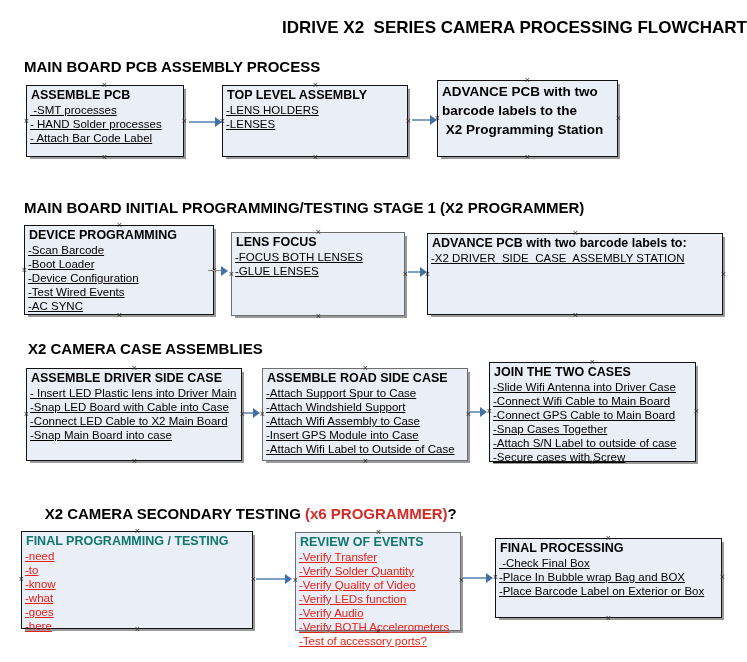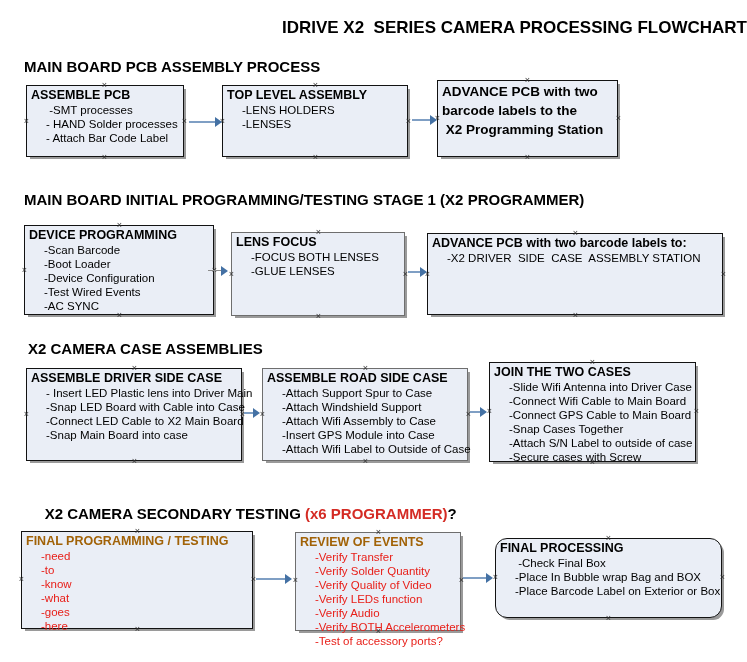--- a/index.html
+++ b/index.html
@@ -50,23 +50,24 @@
     color:#000;
     line-height:15px;
     white-space:pre;
     padding:2px 0 0 4px;
   }
   .box .ln{
     font-size:11.5px;
     color:#000;
     line-height:14px;
     white-space:pre;
-    padding-left:19px;
-  }
-  .box.red .hd{color:#a16207;}
+    padding-left:3px;
+    text-decoration:underline;
+  }
+  .box.red .hd{color:#0f766e;}
   .box.red .ln{color:#e8201a;}
 
   .box .hd.big{font-size:13.5px;line-height:17px;}
 
   
   .handle{
     position:absolute;
     width:7px;height:7px;
     color:#333;
     font-size:9px;
@@ -126,21 +127,21 @@
   <div class="handle" style="left:524px;top:77px;"></div>
   <div class="handle" style="left:524px;top:154px;"></div>
   <div class="handle" style="left:434px;top:115px;"></div>
   <div class="handle" style="left:615px;top:115px;"></div>
 
   <div class="conn" style="left:189px;top:121px;width:28px;"></div>
   <div class="arrowhead" style="left:215px;top:117px;"></div>
   <div class="conn" style="left:412px;top:119px;width:20px;"></div>
   <div class="arrowhead" style="left:430px;top:115px;"></div>
 
-  <div class="section-head" style="left:24px;top:191px;text-align:right;">MAIN BOARD INITIAL PROGRAMMING/TESTING STAGE 1 (X2 PROGRAMMER)</div>
+  <div class="section-head" style="left:24px;top:199px;text-align:right;">MAIN BOARD INITIAL PROGRAMMING/TESTING STAGE 1 (X2 PROGRAMMER)</div>
 
   <div class="box" style="left:24px;top:225px;width:190px;height:90px;">
     <div class="hd">DEVICE PROGRAMMING</div>
     <div class="ln">-Scan Barcode</div>
     <div class="ln">-Boot Loader</div>
     <div class="ln">-Device Configuration</div>
     <div class="ln">-Test Wired Events</div>
     <div class="ln">-AC SYNC</div>
   </div>
   <div class="handle" style="left:116px;top:222px;"></div>
@@ -244,21 +245,21 @@
     <div class="ln">-Verify LEDs function</div>
     <div class="ln">-Verify Audio</div>
     <div class="ln">-Verify BOTH Accelerometers</div>
     <div class="ln">-Test of accessory ports?</div>
   </div>
   <div class="handle" style="left:375px;top:529px;"></div>
   <div class="handle" style="left:375px;top:628px;"></div>
   <div class="handle" style="left:292px;top:577px;"></div>
   <div class="handle" style="left:458px;top:577px;"></div>
 
-  <div class="box" style="left:495px;top:538px;width:227px;height:80px;border-radius:12px;">
+  <div class="box" style="left:495px;top:538px;width:227px;height:80px;">
     <div class="hd">FINAL PROCESSING</div>
     <div class="ln"> -Check Final Box</div>
     <div class="ln">-Place In Bubble wrap Bag and BOX</div>
     <div class="ln">-Place Barcode Label on Exterior or Box</div>
   </div>
   <div class="handle" style="left:605px;top:535px;"></div>
   <div class="handle" style="left:605px;top:615px;"></div>
   <div class="handle" style="left:492px;top:574px;"></div>
   <div class="handle" style="left:719px;top:574px;"></div>
 

